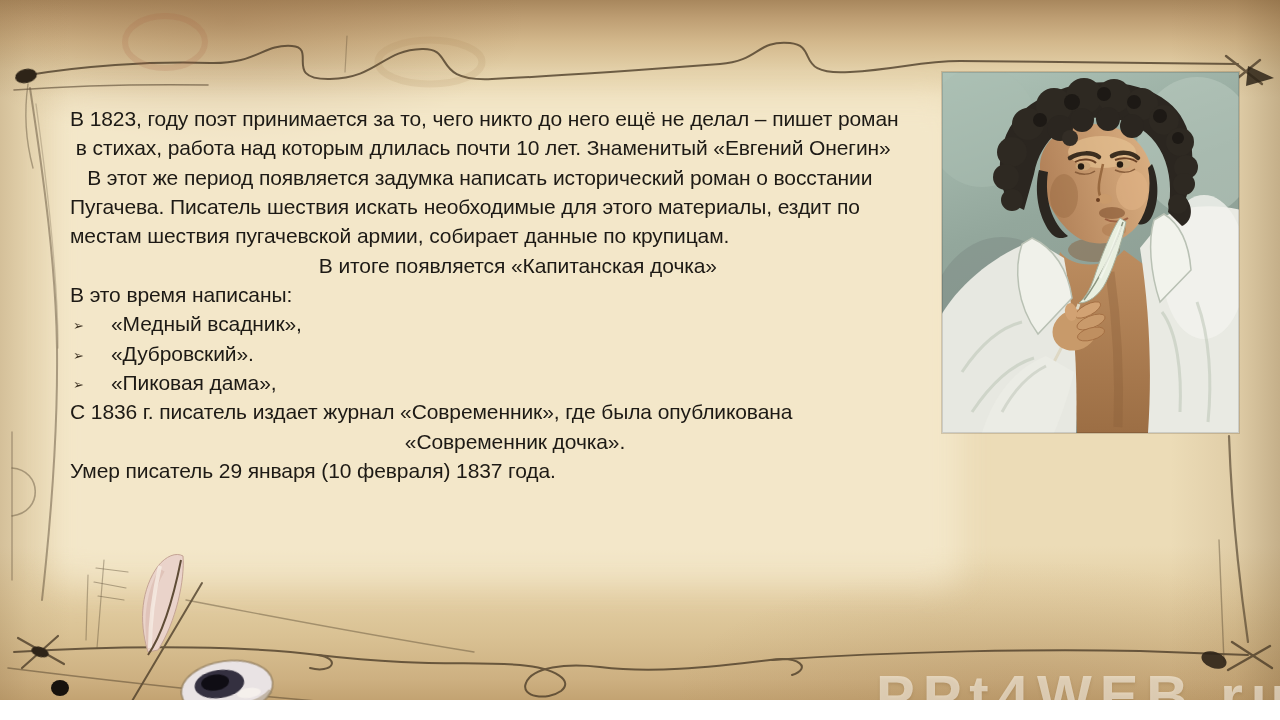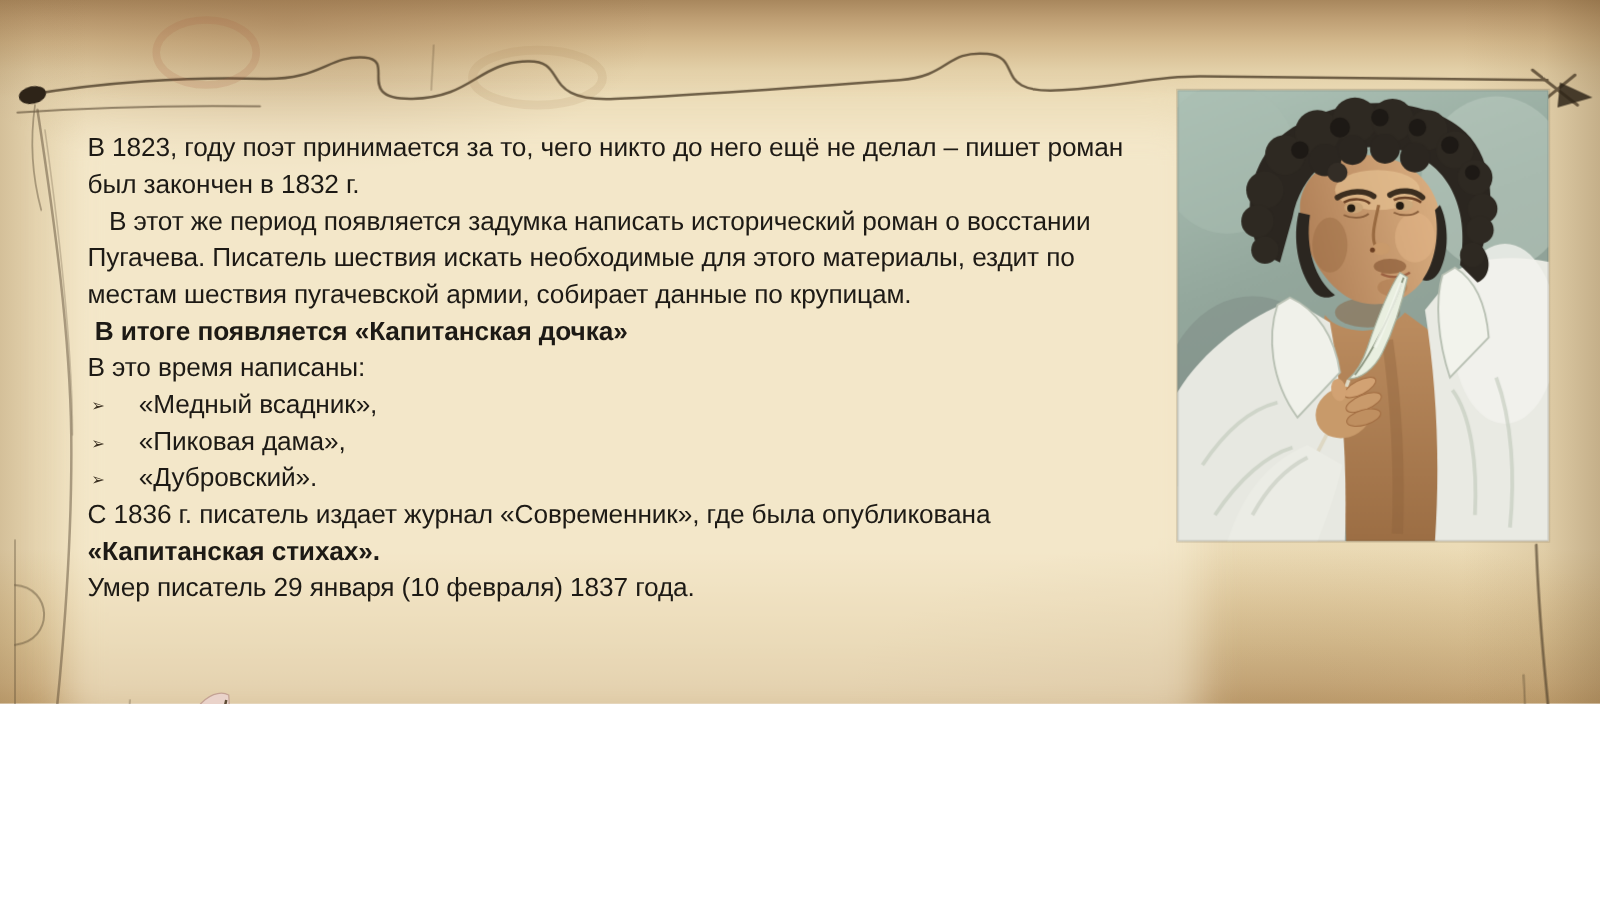--- a/index.html
+++ b/index.html
@@ -1,38 +1,38 @@
 <!DOCTYPE html>
 <html><head>
 <meta charset="utf-8">
 <style>
   html,body{margin:0;padding:0;}
   #slide{
-    position:relative; width:1280px; height:563px; overflow:hidden;
+    position:relative; width:1280px; height:700px; overflow:hidden;
     font-family:"Liberation Sans","DejaVu Sans",sans-serif;
     background:
       linear-gradient(90deg, rgba(150,118,76,.28) 0px, rgba(150,118,76,.10) 28px, rgba(150,118,76,0) 70px,
                       rgba(150,118,76,0) 1170px, rgba(150,115,70,.14) 1235px, rgba(120,88,48,.34) 1280px),
       radial-gradient(ellipse 420px 180px at 18% 3%, rgba(146,106,66,.35), rgba(146,106,66,0) 70%),
       radial-gradient(ellipse 500px 200px at 80% 100%, rgba(146,106,66,.20), rgba(146,106,66,0) 70%),
       linear-gradient(180deg, #a8875d 0%, #bd9d72 2.5%, #d3b88c 6%, #e3d0a8 10%, #ecdcb7 14%,
                       #ecdcb7 78%, #e3cea3 85%, #d9c193 91%, #cdb081 97%, #c3a372 100%);
   }
   
   #textGlow{
     position:absolute; left:50px; top:94px; width:910px; height:492px;
     background:rgba(249,241,216,.55); border-radius:18px; filter:blur(16px);
   }
   #decor{position:absolute; left:0; top:0; z-index:1;}
   #bodyText{
     position:absolute; left:70px; top:104px; width:890px; z-index:2;
     color:#1d1a15; font-size:21px;
   }
   .line{height:29.35px; line-height:29.35px; white-space:pre; letter-spacing:-0.1px;}
-  .line.strong{font-weight:bold;}
+  .line.strong{font-weight:normal;text-align:center;}
   .bmark{display:inline-block; width:38px; padding-left:3px; font-size:13px; color:#3c3122; vertical-align:1px;}
   #portrait{
     position:absolute; left:942px; top:72px; width:297px; height:361px; z-index:3;
     box-shadow:0 0 0 1px rgba(60,45,25,.18);
   }
   #watermark{
     position:absolute; left:876px; top:662px; z-index:4;
     font-size:58px; font-weight:bold; letter-spacing:8px;
     color:rgba(255,252,244,.55);
     text-shadow:0 2px 3px rgba(135,105,60,.28);
@@ -96,31 +96,31 @@
       <ellipse cx="227" cy="688" rx="46" ry="27" stroke="#8a7656" stroke-width="2" opacity=".6"></ellipse>
       <ellipse cx="220" cy="683" rx="25" ry="14" fill="#343040"></ellipse>
       <ellipse cx="216" cy="681" rx="14" ry="8" fill="#0f0d14"></ellipse>
       <path d="M185,698 C 202,712 252,713 270,697" stroke="#9c8a6a" stroke-width="5" opacity=".5"></path>
       <ellipse cx="248" cy="696" rx="12" ry="5" fill="#f7f3ee" opacity=".8"></ellipse>
     </g>
   </svg>
 
   <div id="bodyText">
     <div class="line">В 1823, году поэт принимается за то, чего никто до него ещё не делал – пишет роман</div>
-    <div class="line">был закончен в 1832 г.</div>
+    <div class="line"> в стихах, работа над которым длилась почти 10 лет. Знаменитый «Евгений Онегин»</div>
     <div class="line">   В этот же период появляется задумка написать исторический роман о восстании</div>
     <div class="line">Пугачева. Писатель шествия искать необходимые для этого материалы, ездит по</div>
     <div class="line">местам шествия пугачевской армии, собирает данные по крупицам.</div>
     <div class="line strong"> В итоге появляется «Капитанская дочка»</div>
     <div class="line">В это время написаны:</div>
     <div class="line bullet"><span class="bmark">➢</span><span>«Медный всадник»,</span></div>
+    <div class="line bullet"><span class="bmark">➢</span><span>«Дубровский».</span></div>
     <div class="line bullet"><span class="bmark">➢</span><span>«Пиковая дама»,</span></div>
-    <div class="line bullet"><span class="bmark">➢</span><span>«Дубровский».</span></div>
     <div class="line">С 1836 г. писатель издает журнал «Современник», где была опубликована</div>
-    <div class="line strong">«Капитанская стихах».</div>
+    <div class="line strong">«Современник дочка».</div>
     <div class="line">Умер писатель 29 января (10 февраля) 1837 года.</div>
   </div>
 
   <svg id="portrait" viewBox="0 0 297 361" width="297" height="361">
     <defs>
       <linearGradient id="pbg" x1="0" y1="0" x2="0.3" y2="1">
         <stop offset="0" stop-color="#aec3b7"></stop>
         <stop offset="0.45" stop-color="#93a79c"></stop>
         <stop offset="1" stop-color="#8b988f"></stop>
       </linearGradient>

